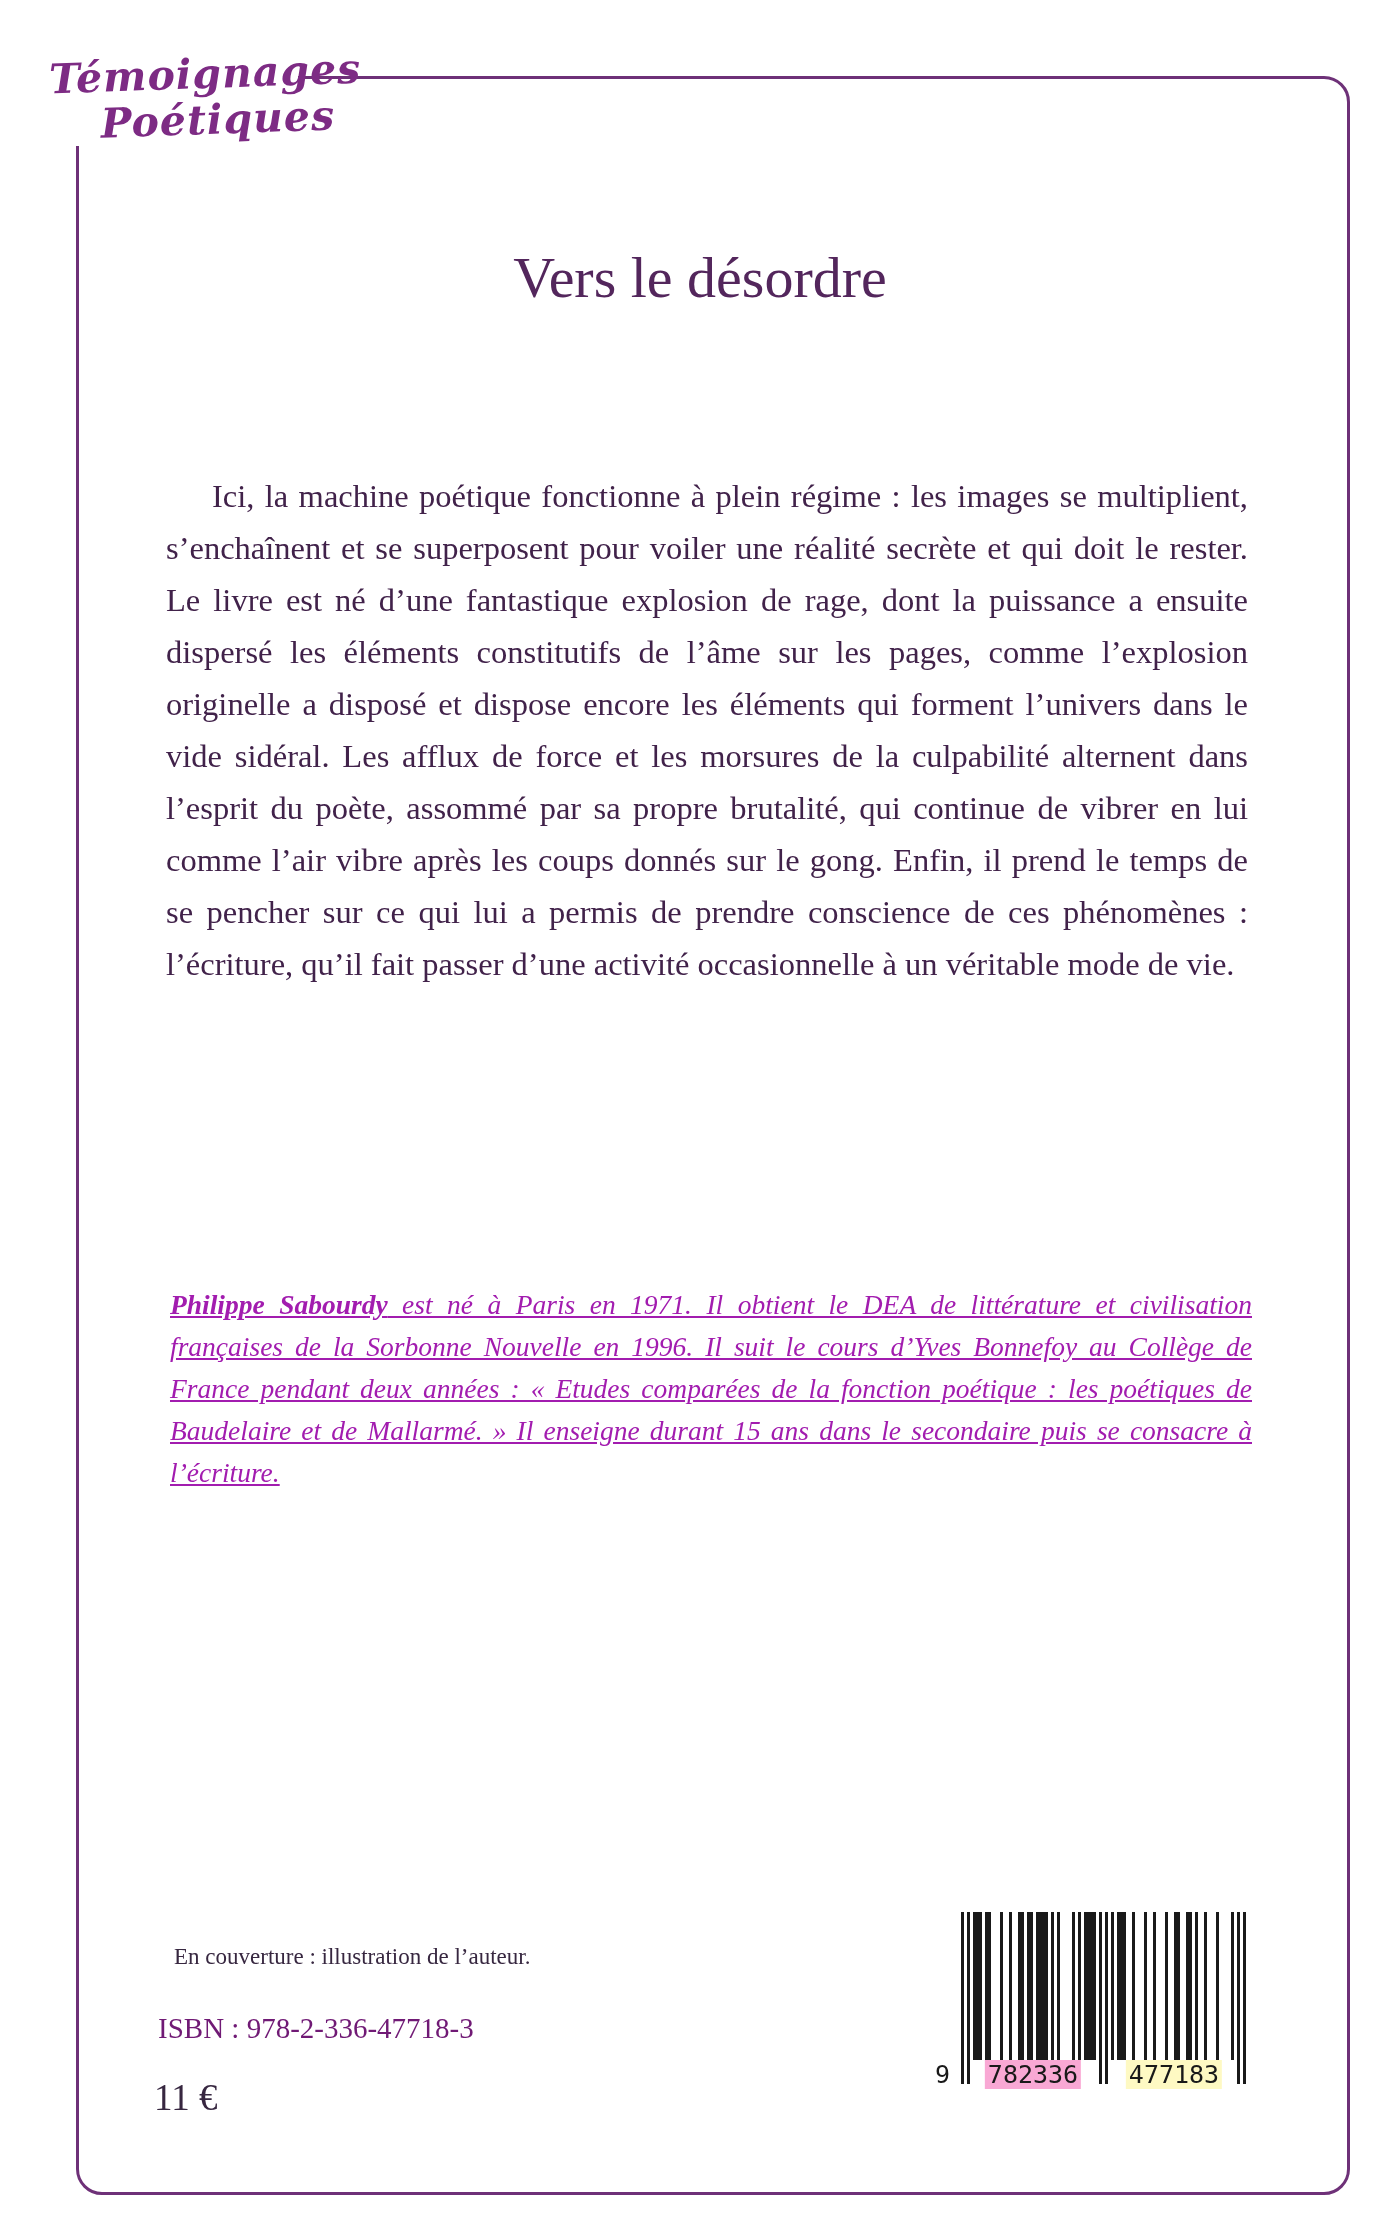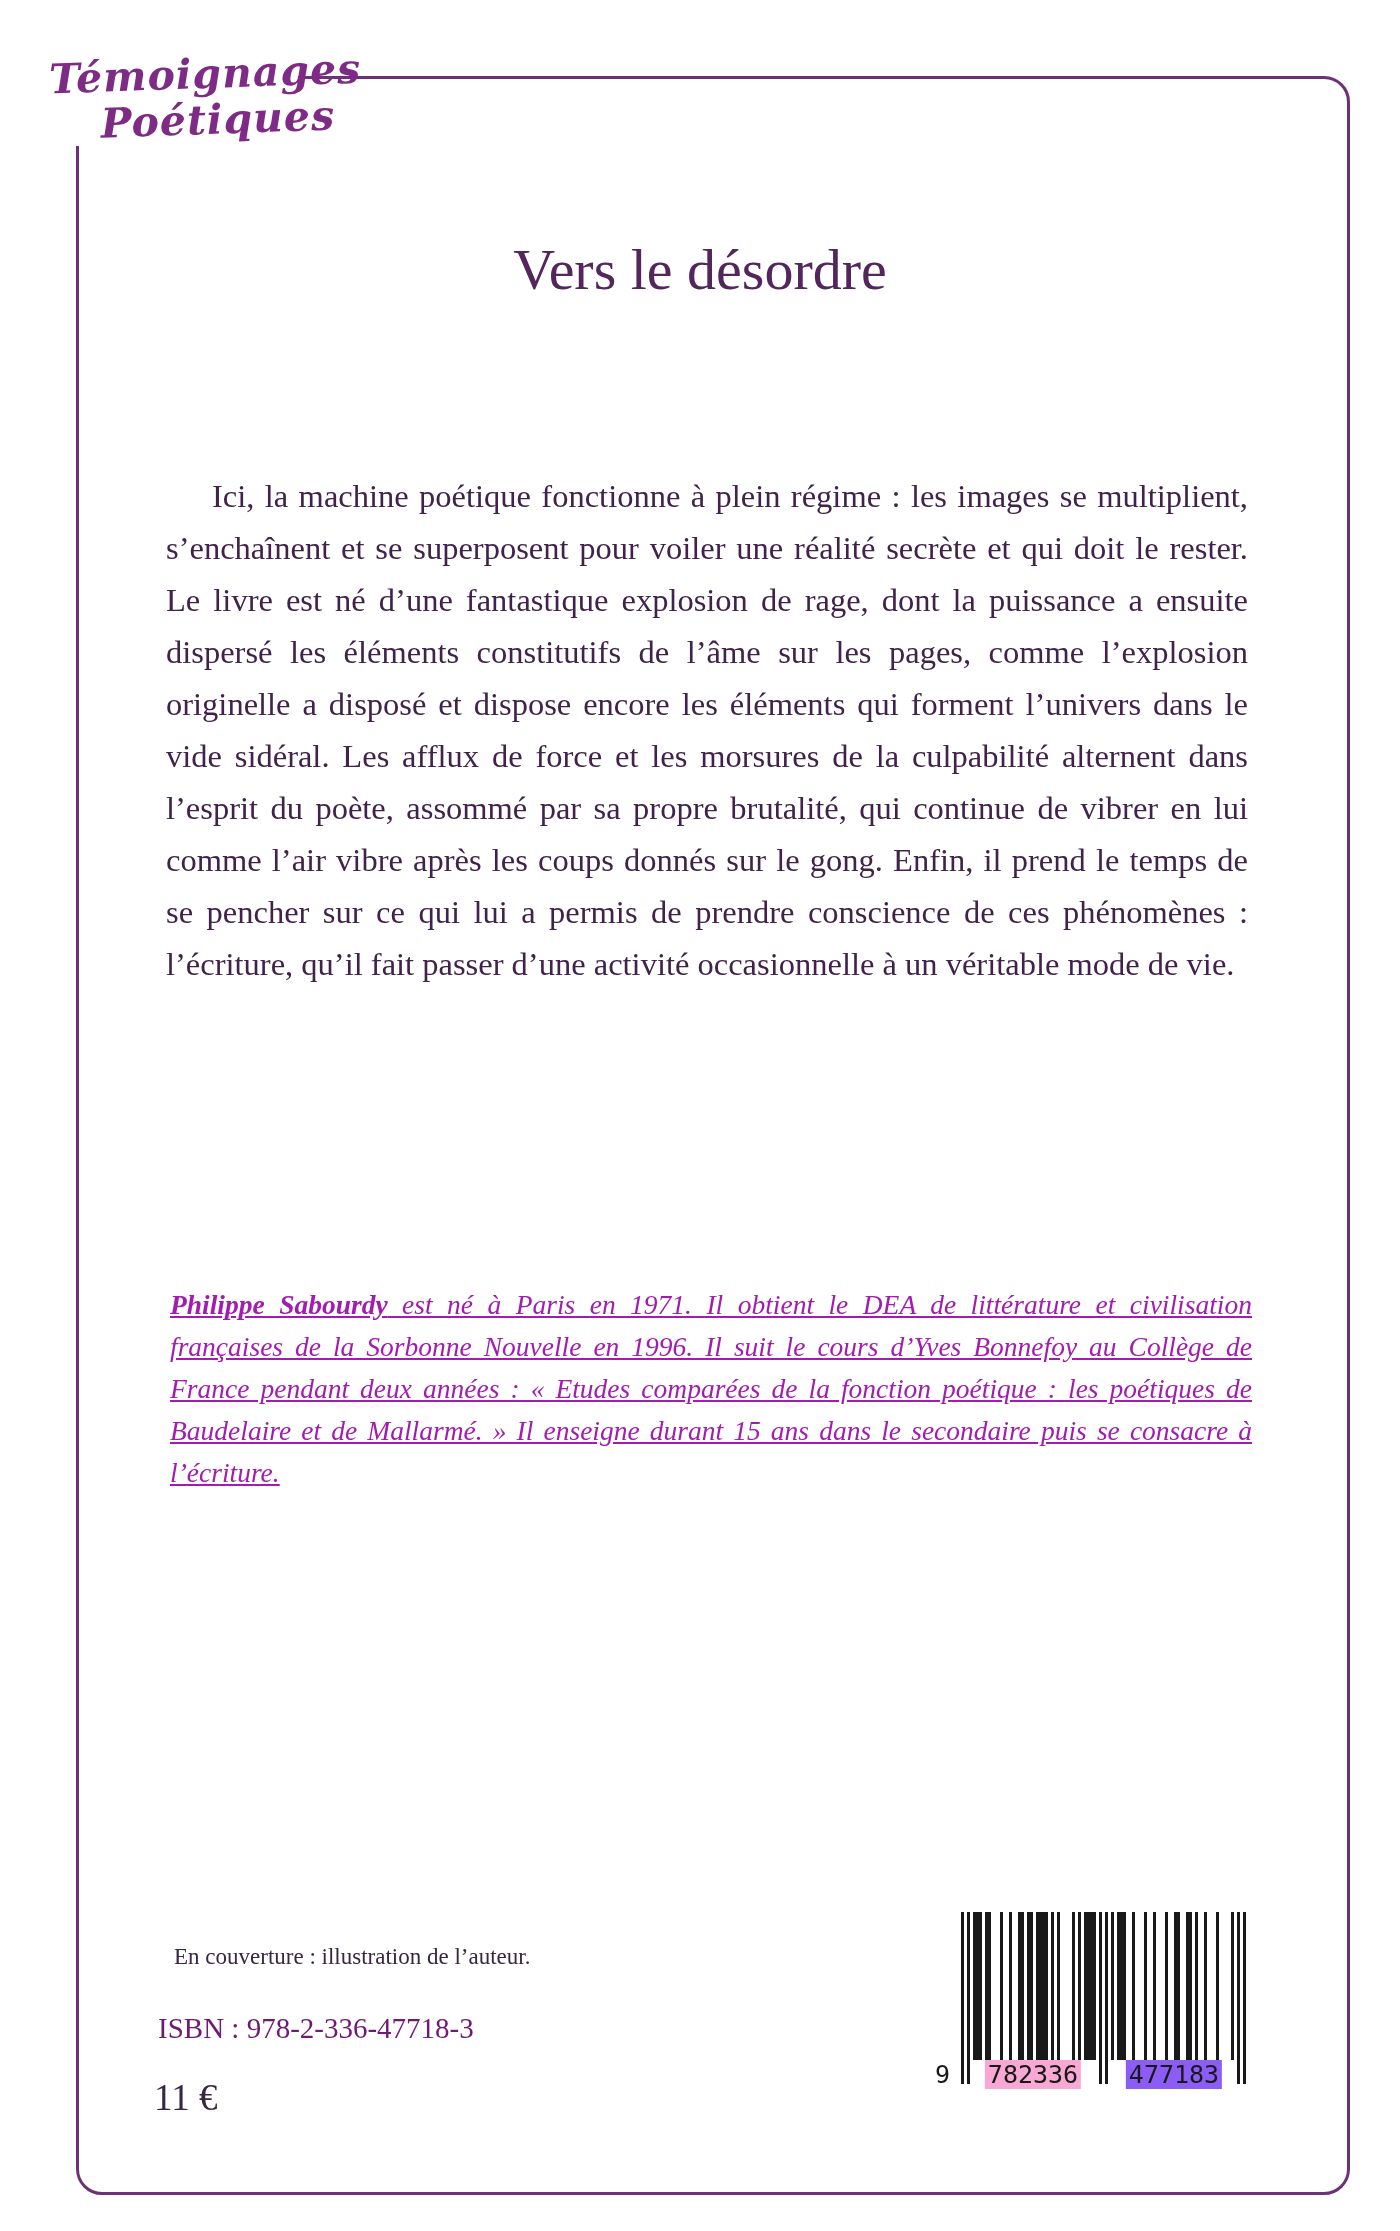--- a/index.html
+++ b/index.html
@@ -33,21 +33,21 @@
     font-weight:bold;
     font-size:41px;
     line-height:1.12;
     transform:rotate(-2deg);
     letter-spacing:1px;
   }
   .logo-line2{margin-left:50px;}
   .title{
     position:absolute;
     left:0;right:0;top:236px;
-    margin:0;
+    margin:8px;
     text-align:center;
     font-size:58px;
     font-weight:normal;
     color:#53265c;
   }
   .synopsis{
     position:absolute;
     left:158px;width:1082px;top:462px;
     margin:8px;
     font-size:32.5px;
@@ -95,21 +95,21 @@
     fill:#191919;
   }
   .barcode-nums{
     position:absolute;
     left:0;top:148px;width:100%;height:30px;
     font-family:"DejaVu Sans Mono", monospace;
     font-size:25px;color:#191919;
   }
   .num-first{position:absolute;left:2px;top:0;}
   .num-left{position:absolute;left:100px;top:0;transform:translateX(-50%);background:#f9a8d4;padding:0 3px;}
-  .num-right{position:absolute;left:241px;top:0;transform:translateX(-50%);background:#8b5cf6;padding:0 3px;}
+  .num-right{position:absolute;left:241px;top:0;transform:translateX(-50%);background:#fef9c3;padding:0 3px;}
 </style>
 </head>
 <body>
 
 <div class="page">
 
   <div class="frame"></div>
   <div class="frame-mask"></div>
 
   <div class="logo">

